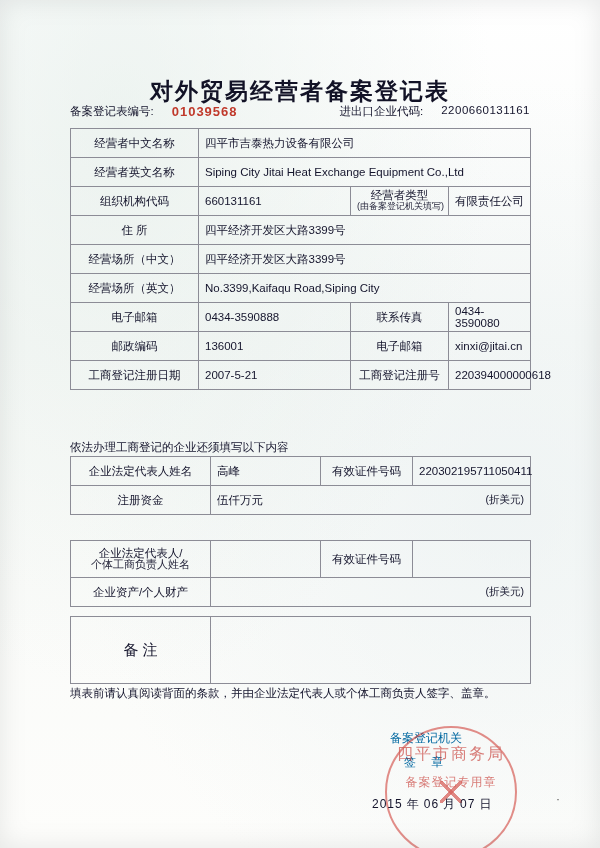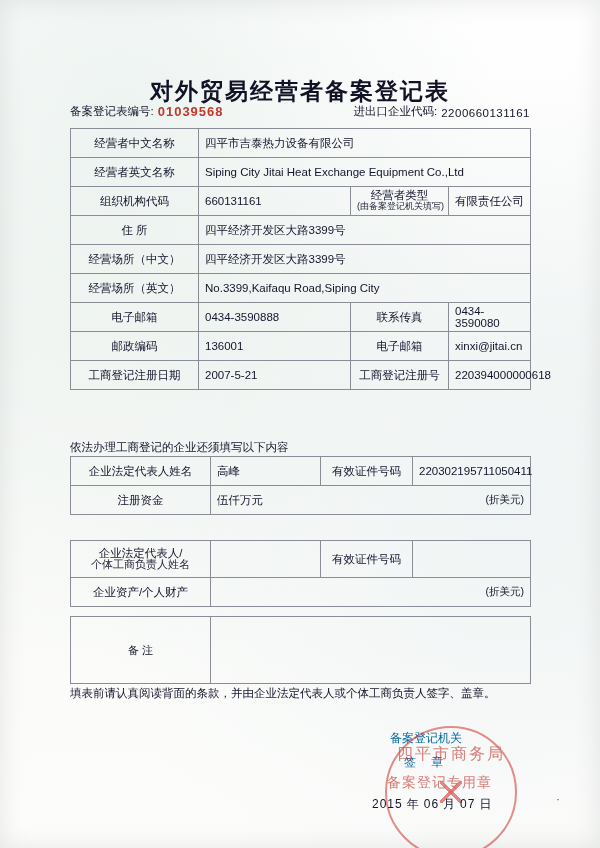--- a/index.html
+++ b/index.html
@@ -56,22 +56,22 @@
     top: 104px;
     left: 70px;
     width: 460px;
     font-size: 11.5px;
     display: flex;
     justify-content: space-between;
     align-items: baseline;
   }
   .hdr-left, .hdr-right {
     display: flex;
-    align-items: flex-end;
-    gap: 4px;
+    align-items: flex-start;
+    gap: 18px;
   }
   .hdr-label { color: #14142c; }
   .stamp-num {
     color: #c0392b;
     font-family: Liberation Sans, sans-serif;
     font-size: 13px;
     letter-spacing: 1px;
     font-weight: bold;
   }
   .hdr-value {
@@ -155,21 +155,21 @@
   table.remark {
     position: absolute;
     left: 70px;
     top: 616px;
     width: 460px;
     border-collapse: collapse;
     table-layout: fixed;
   }
   table.remark td {
     border: 1px solid #8c8c96;
-    font-size: 11px;
+    font-size: 15px;
     color: #14142c;
     vertical-align: top;
     padding: 6px;
   }
   .footer-note {
     position: absolute;
     left: 70px;
     top: 686px;
     font-size: 11.5px;
     color: #14142c;
@@ -225,23 +225,24 @@
     width: 100%;
     text-align: center;
     color: rgba(196,50,44,0.8);
     font-size: 16px;
     letter-spacing: 2px;
   }
   .seal-text-top { top: 16px; }
   .seal-center-text {
     position: absolute;
     width: 100%;
+    text-align: center;
     top: 46px;
     color: rgba(196,50,44,0.82);
-    font-size: 14px;
+    font-size: 12px;
     letter-spacing: 1px;
   }
 
   .dot-mark {
     position: absolute;
     left: 556px;
     top: 792px;
     color: #555;
     font-size: 12px;
   }

